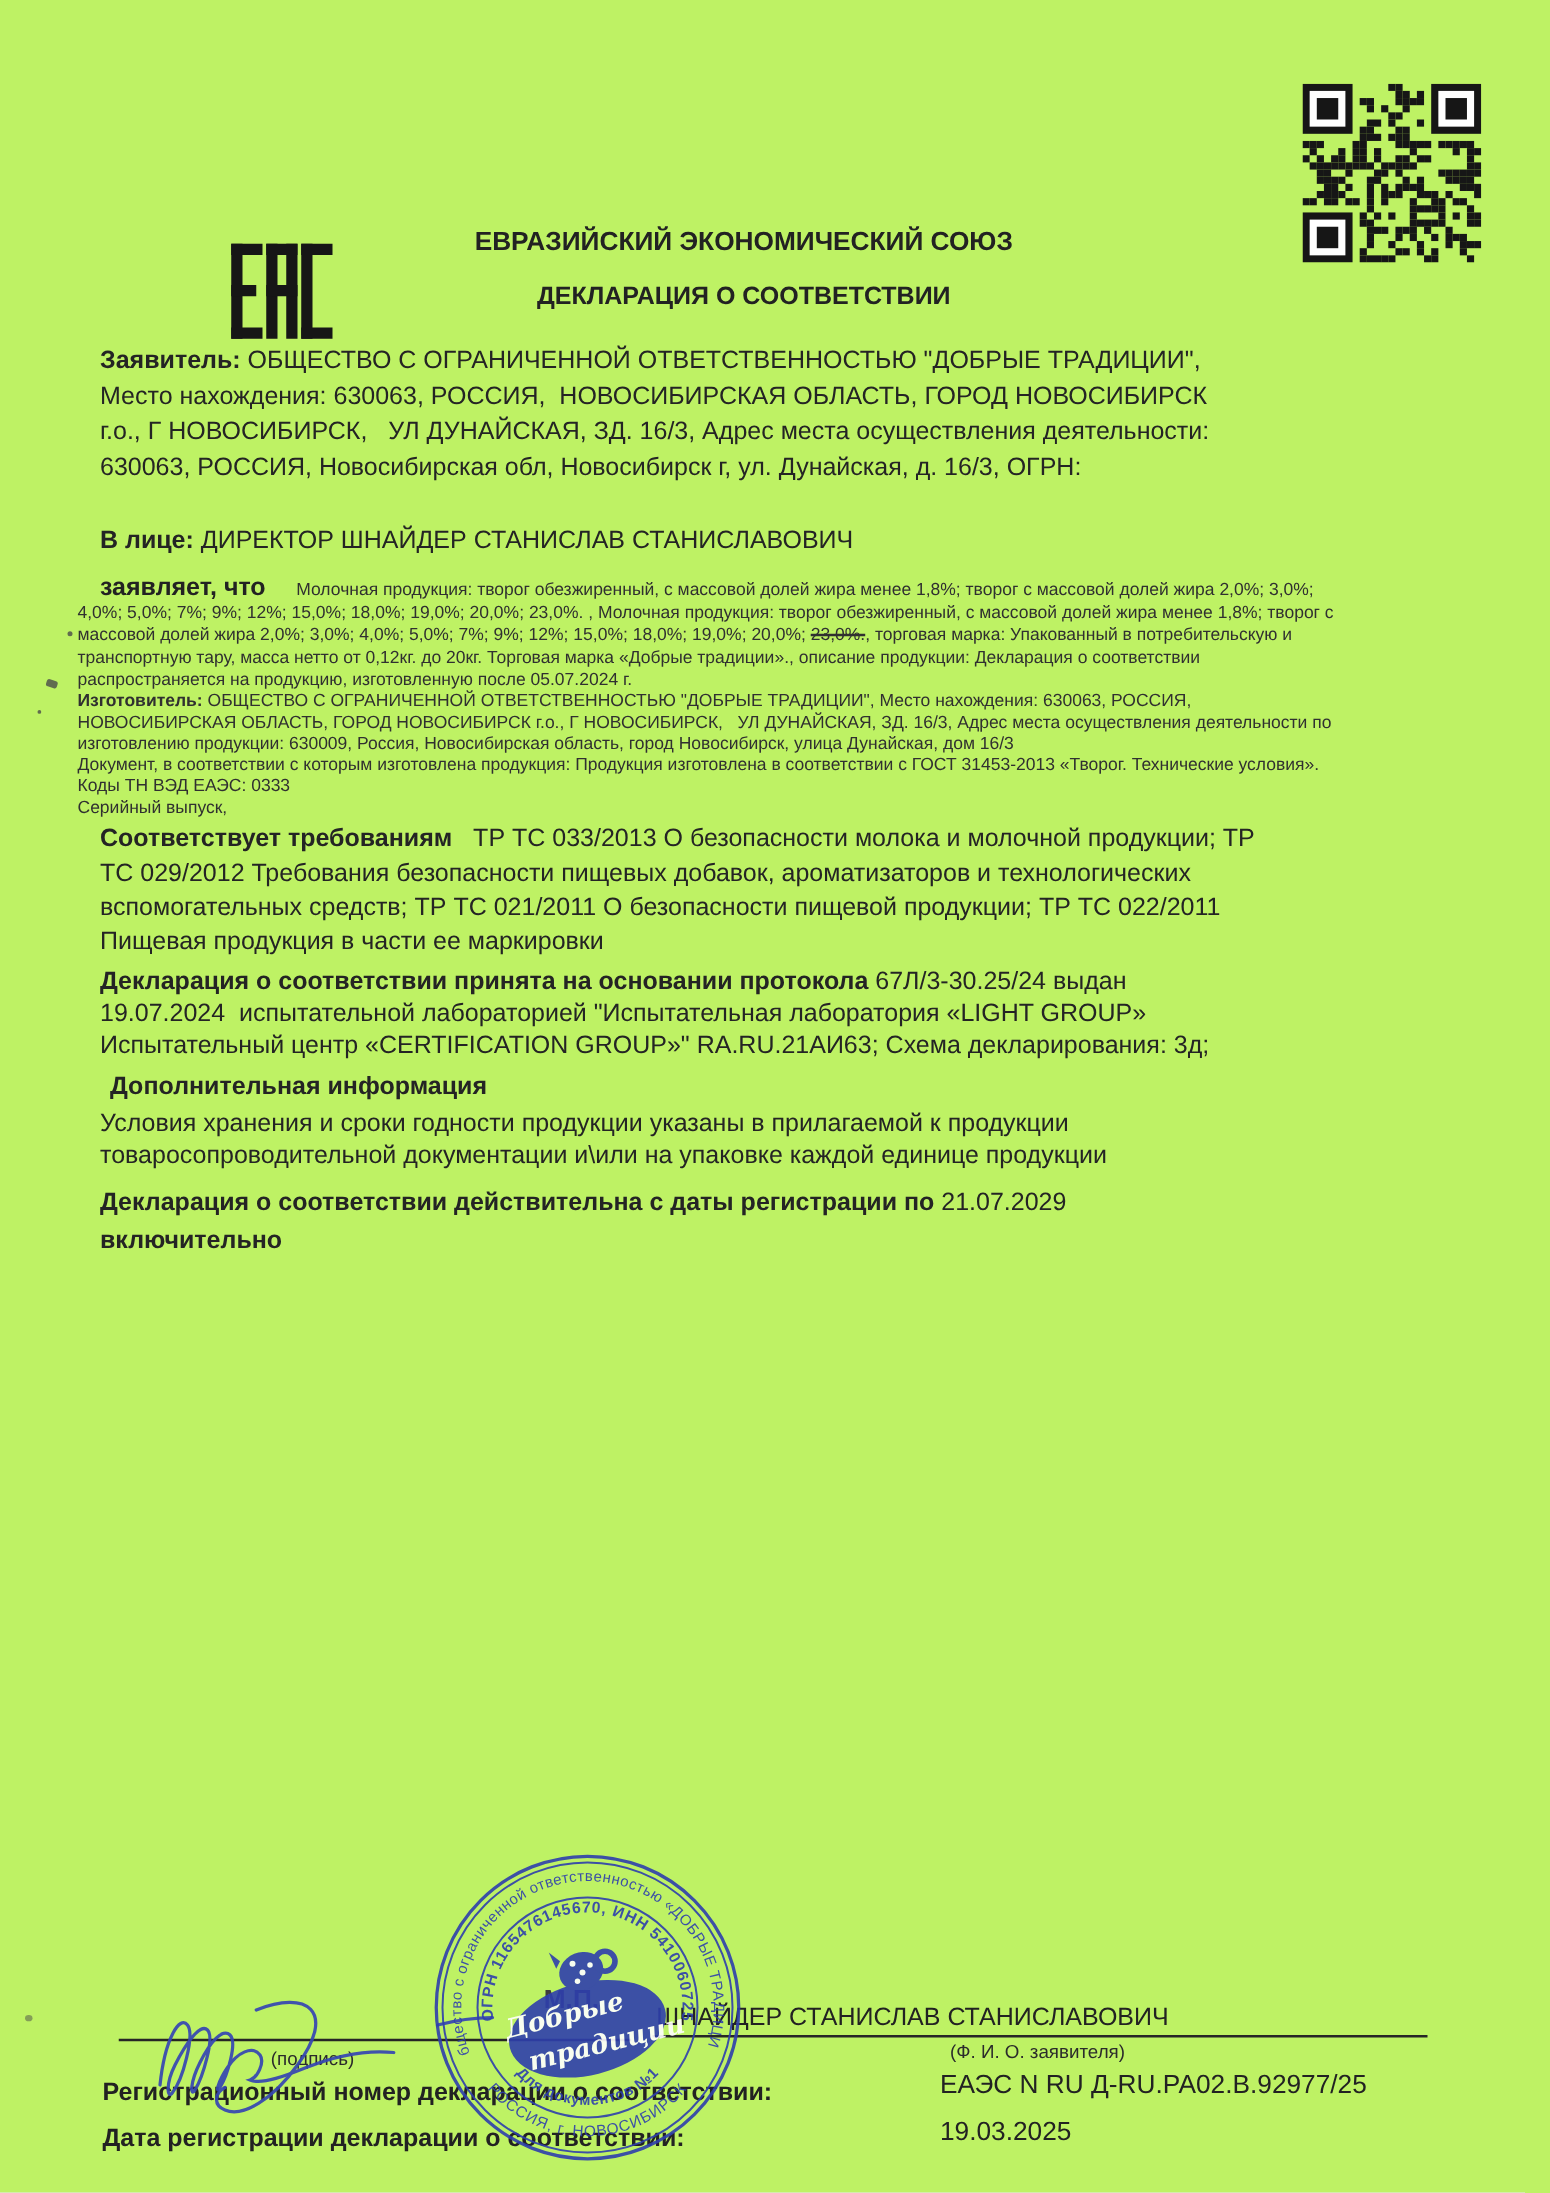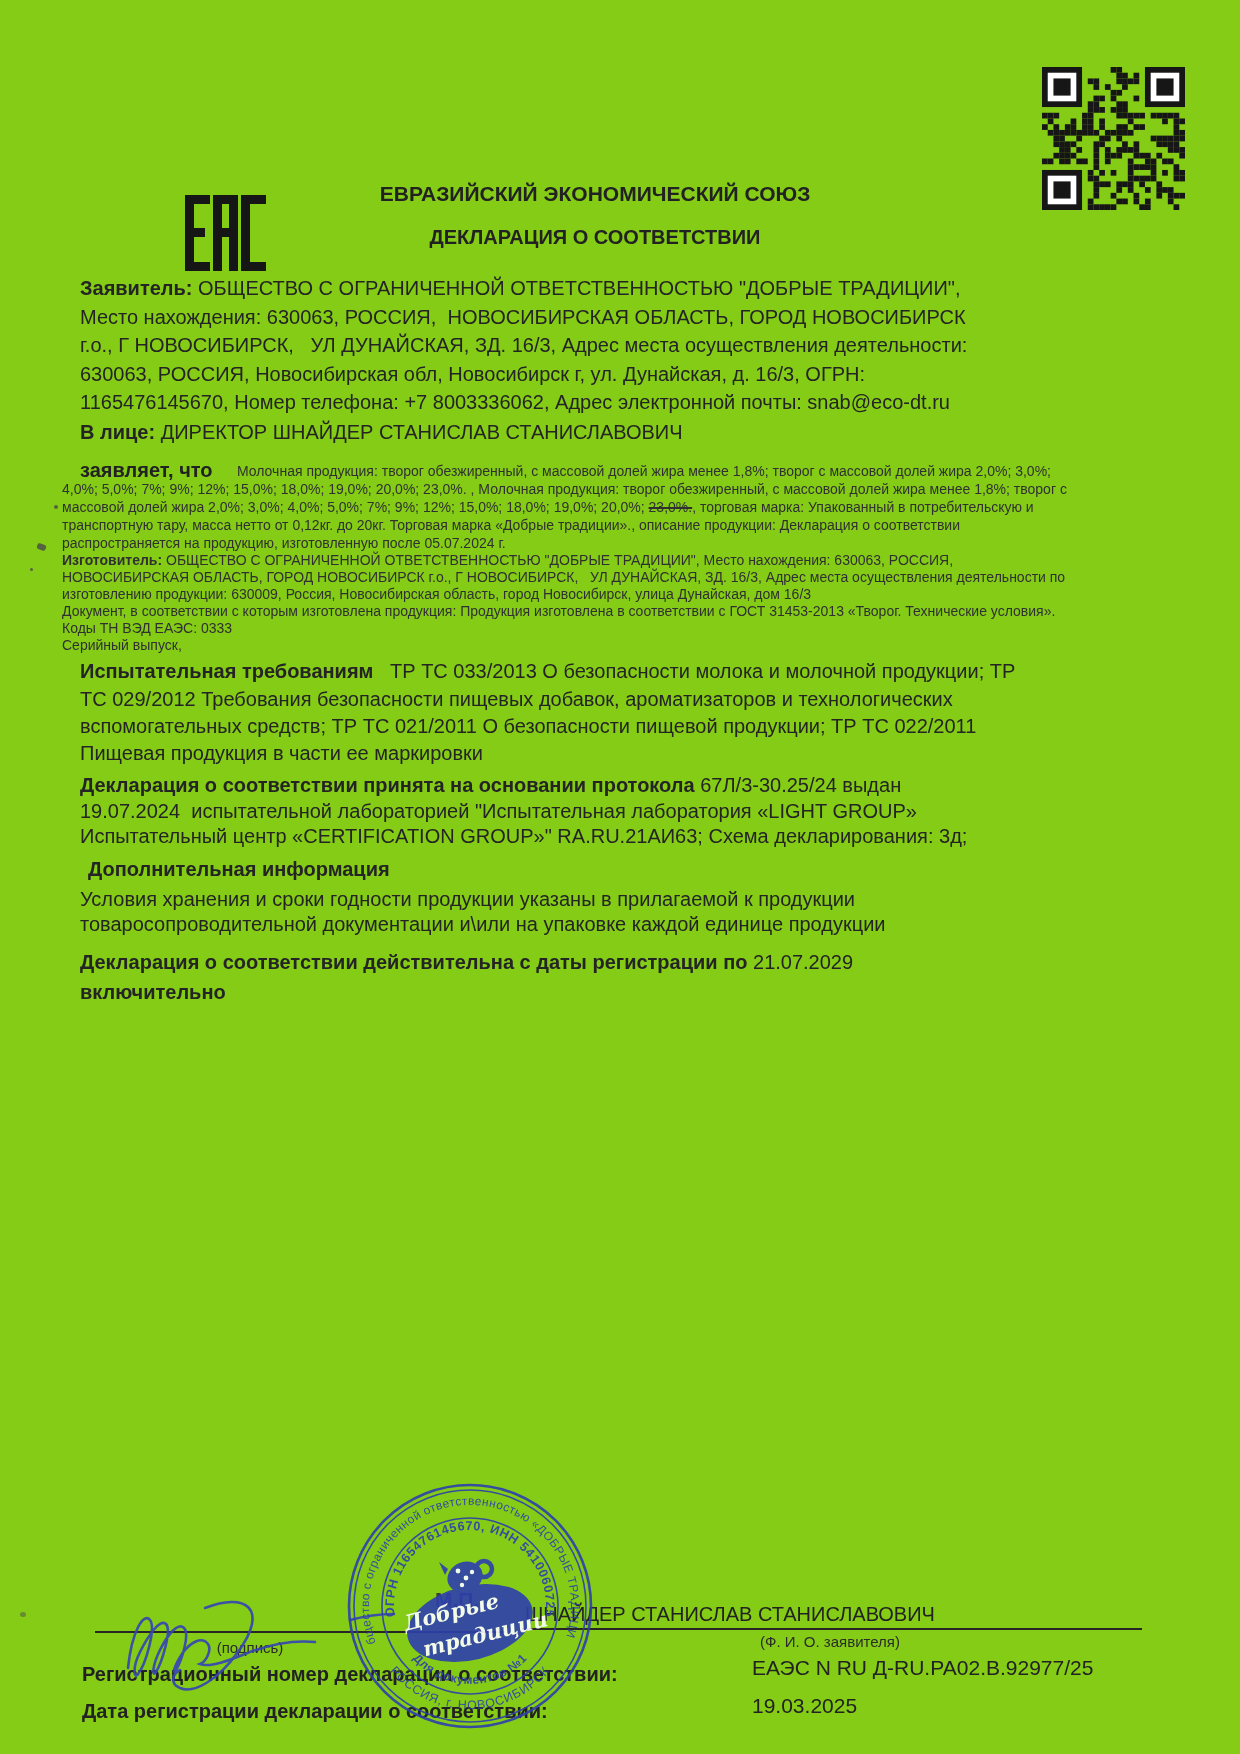--- a/index.html
+++ b/index.html
@@ -1,16 +1,16 @@
 <!DOCTYPE html>
 <html><head>
 <meta charset="utf-8">
 <style>
   html,body{margin:0;padding:0;background:#e8e8e8;}
-  #page{position:relative;width:1240px;height:1754px;background:#84cc16;overflow:hidden;
+  #page{position:relative;width:1240px;height:1754px;background:#bef264;overflow:hidden;
         font-family:"Liberation Sans",sans-serif;color:#222;}
   .ln{position:absolute;white-space:pre;line-height:1.1;}
   .t20{font-size:20px;color:#242424;}
   .t14{font-size:14px;color:#303030;}
   .t15{font-size:15px;color:#2b2b2b;}
   .b{font-weight:700;}
   .center{text-align:center;}
   .struck{text-decoration:line-through;text-decoration-thickness:1.5px;}
   .rule{position:absolute;height:2px;background:#262626;}
   .speck{position:absolute;background:#4a4a4a;border-radius:50%;opacity:.8;}
@@ -257,39 +257,38 @@
       </svg>
   </div>
 
   <div class="ln b center" style="left:300px;top:182px;width:590px;font-size:21px;">ЕВРАЗИЙСКИЙ ЭКОНОМИЧЕСКИЙ СОЮЗ</div>
   <div class="ln b center" style="left:300px;top:226px;width:590px;font-size:20px;">ДЕКЛАРАЦИЯ О СООТВЕТСТВИИ</div>
 
   <div class="ln t20" style="left:80px;top:277px;"><span class="b">Заявитель:</span><span> ОБЩЕСТВО С ОГРАНИЧЕННОЙ ОТВЕТСТВЕННОСТЬЮ "ДОБРЫЕ ТРАДИЦИИ",</span></div>
   <div class="ln t20" style="left:80px;top:306px;">Место нахождения: 630063, РОССИЯ,  НОВОСИБИРСКАЯ ОБЛАСТЬ, ГОРОД НОВОСИБИРСК</div>
   <div class="ln t20" style="left:80px;top:334px;">г.о., Г НОВОСИБИРСК,   УЛ ДУНАЙСКАЯ, ЗД. 16/3, Адрес места осуществления деятельности:</div>
   <div class="ln t20" style="left:80px;top:363px;">630063, РОССИЯ, Новосибирская обл, Новосибирск г, ул. Дунайская, д. 16/3, ОГРН:</div>
-  <div class="ln t20" style="left:80px;top:391px;">1165476145670, Номер телефона: +7 8003336062, Адрес электронной почты: snab@eco-dt.ru</div>
 
   <div class="ln t20" style="left:80px;top:421px;"><span class="b">В лице:</span><span> ДИРЕКТОР ШНАЙДЕР СТАНИСЛАВ СТАНИСЛАВОВИЧ</span></div>
 
   <div class="ln b" style="left:80px;top:459px;font-size:20px;">заявляет, что</div>
   <div class="ln t14" style="left:237px;top:464px;">Молочная продукция: творог обезжиренный, с массовой долей жира менее 1,8%; творог с массовой долей жира 2,0%; 3,0%;</div>
   <div class="ln t14" style="left:62px;top:482px;">4,0%; 5,0%; 7%; 9%; 12%; 15,0%; 18,0%; 19,0%; 20,0%; 23,0%. , Молочная продукция: творог обезжиренный, с массовой долей жира менее 1,8%; творог с</div>
   <div class="ln t14" style="left:62px;top:500px;"><span>массовой долей жира 2,0%; 3,0%; 4,0%; 5,0%; 7%; 9%; 12%; 15,0%; 18,0%; 19,0%; 20,0%; </span><span class="struck">23,0%.</span><span>, торговая марка: Упакованный в потребительскую и</span></div>
   <div class="ln t14" style="left:62px;top:518px;">транспортную тару, масса нетто от 0,12кг. до 20кг. Торговая марка «Добрые традиции»., описание продукции: Декларация о соответствии</div>
   <div class="ln t14" style="left:62px;top:536px;">распространяется на продукцию, изготовленную после 05.07.2024 г.</div>
 
   <div class="ln t14" style="left:62px;top:553px;"><span class="b">Изготовитель:</span><span> ОБЩЕСТВО С ОГРАНИЧЕННОЙ ОТВЕТСТВЕННОСТЬЮ "ДОБРЫЕ ТРАДИЦИИ", Место нахождения: 630063, РОССИЯ,</span></div>
   <div class="ln t14" style="left:62px;top:570px;">НОВОСИБИРСКАЯ ОБЛАСТЬ, ГОРОД НОВОСИБИРСК г.о., Г НОВОСИБИРСК,   УЛ ДУНАЙСКАЯ, ЗД. 16/3, Адрес места осуществления деятельности по</div>
   <div class="ln t14" style="left:62px;top:587px;">изготовлению продукции: 630009, Россия, Новосибирская область, город Новосибирск, улица Дунайская, дом 16/3</div>
   <div class="ln t14" style="left:62px;top:604px;">Документ, в соответствии с которым изготовлена продукция: Продукция изготовлена в соответствии с ГОСТ 31453-2013 «Творог. Технические условия».</div>
   <div class="ln t14" style="left:62px;top:621px;">Коды ТН ВЭД ЕАЭС: 0333</div>
   <div class="ln t14" style="left:62px;top:638px;">Серийный выпуск,</div>
 
-  <div class="ln t20" style="left:80px;top:660px;"><span class="b">Испытательная требованиям</span><span>   ТР ТС 033/2013 О безопасности молока и молочной продукции; ТР</span></div>
+  <div class="ln t20" style="left:80px;top:660px;"><span class="b">Соответствует требованиям</span><span>   ТР ТС 033/2013 О безопасности молока и молочной продукции; ТР</span></div>
   <div class="ln t20" style="left:80px;top:688px;">ТС 029/2012 Требования безопасности пищевых добавок, ароматизаторов и технологических</div>
   <div class="ln t20" style="left:80px;top:715px;">вспомогательных средств; ТР ТС 021/2011 О безопасности пищевой продукции; ТР ТС 022/2011</div>
   <div class="ln t20" style="left:80px;top:742px;">Пищевая продукция в части ее маркировки</div>
 
   <div class="ln t20" style="left:80px;top:774px;"><span class="b">Декларация о соответствии принята на основании протокола</span><span> 67Л/3-30.25/24 выдан</span></div>
   <div class="ln t20" style="left:80px;top:800px;">19.07.2024  испытательной лабораторией "Испытательная лаборатория «LIGHT GROUP»</div>
   <div class="ln t20" style="left:80px;top:825px;">Испытательный центр «CERTIFICATION GROUP»" RA.RU.21АИ63; Схема декларирования: 3д;</div>
 
   <div class="ln t20 b" style="left:88px;top:858px;">Дополнительная информация</div>
   <div class="ln t20" style="left:80px;top:888px;">Условия хранения и сроки годности продукции указаны в прилагаемой к продукции</div>

